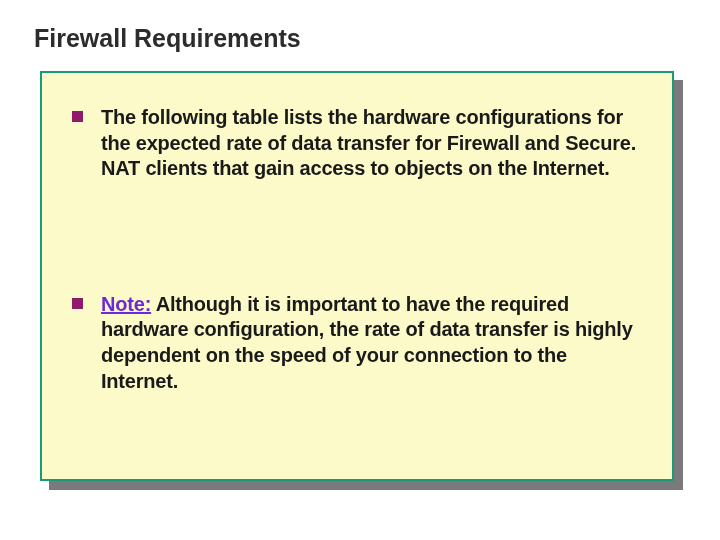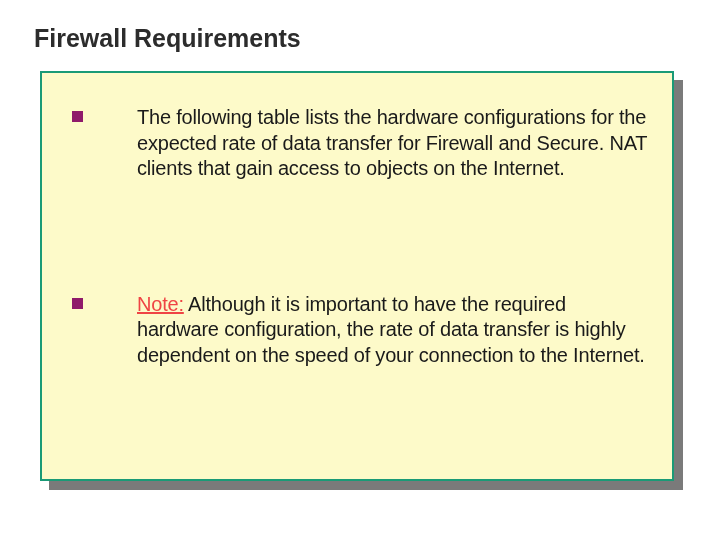--- a/index.html
+++ b/index.html
@@ -53,28 +53,27 @@
   .bullet {
     flex: 0 0 auto;
     width: 11px;
     height: 11px;
     background: #8f1a6a;
     margin-top: 6px;
     margin-right: 18px;
   }
   .text {
     font-size: 20px;
-    font-weight: normal;
+    font-weight: bold;
     color: #1a1a1a;
     line-height: 1.28;
     letter-spacing: -0.2px;
-    margin-left: 36px;
   }
   .note-label {
-    color: #ef4444;
+    color: #6d28d9;
     text-decoration: underline;
   }
 </style>
 </head>
 <body>
 
 <div class="slide">
   <div class="title">Firewall Requirements</div>
   <div class="panel-wrap">
     <div class="panel-shadow"></div>

